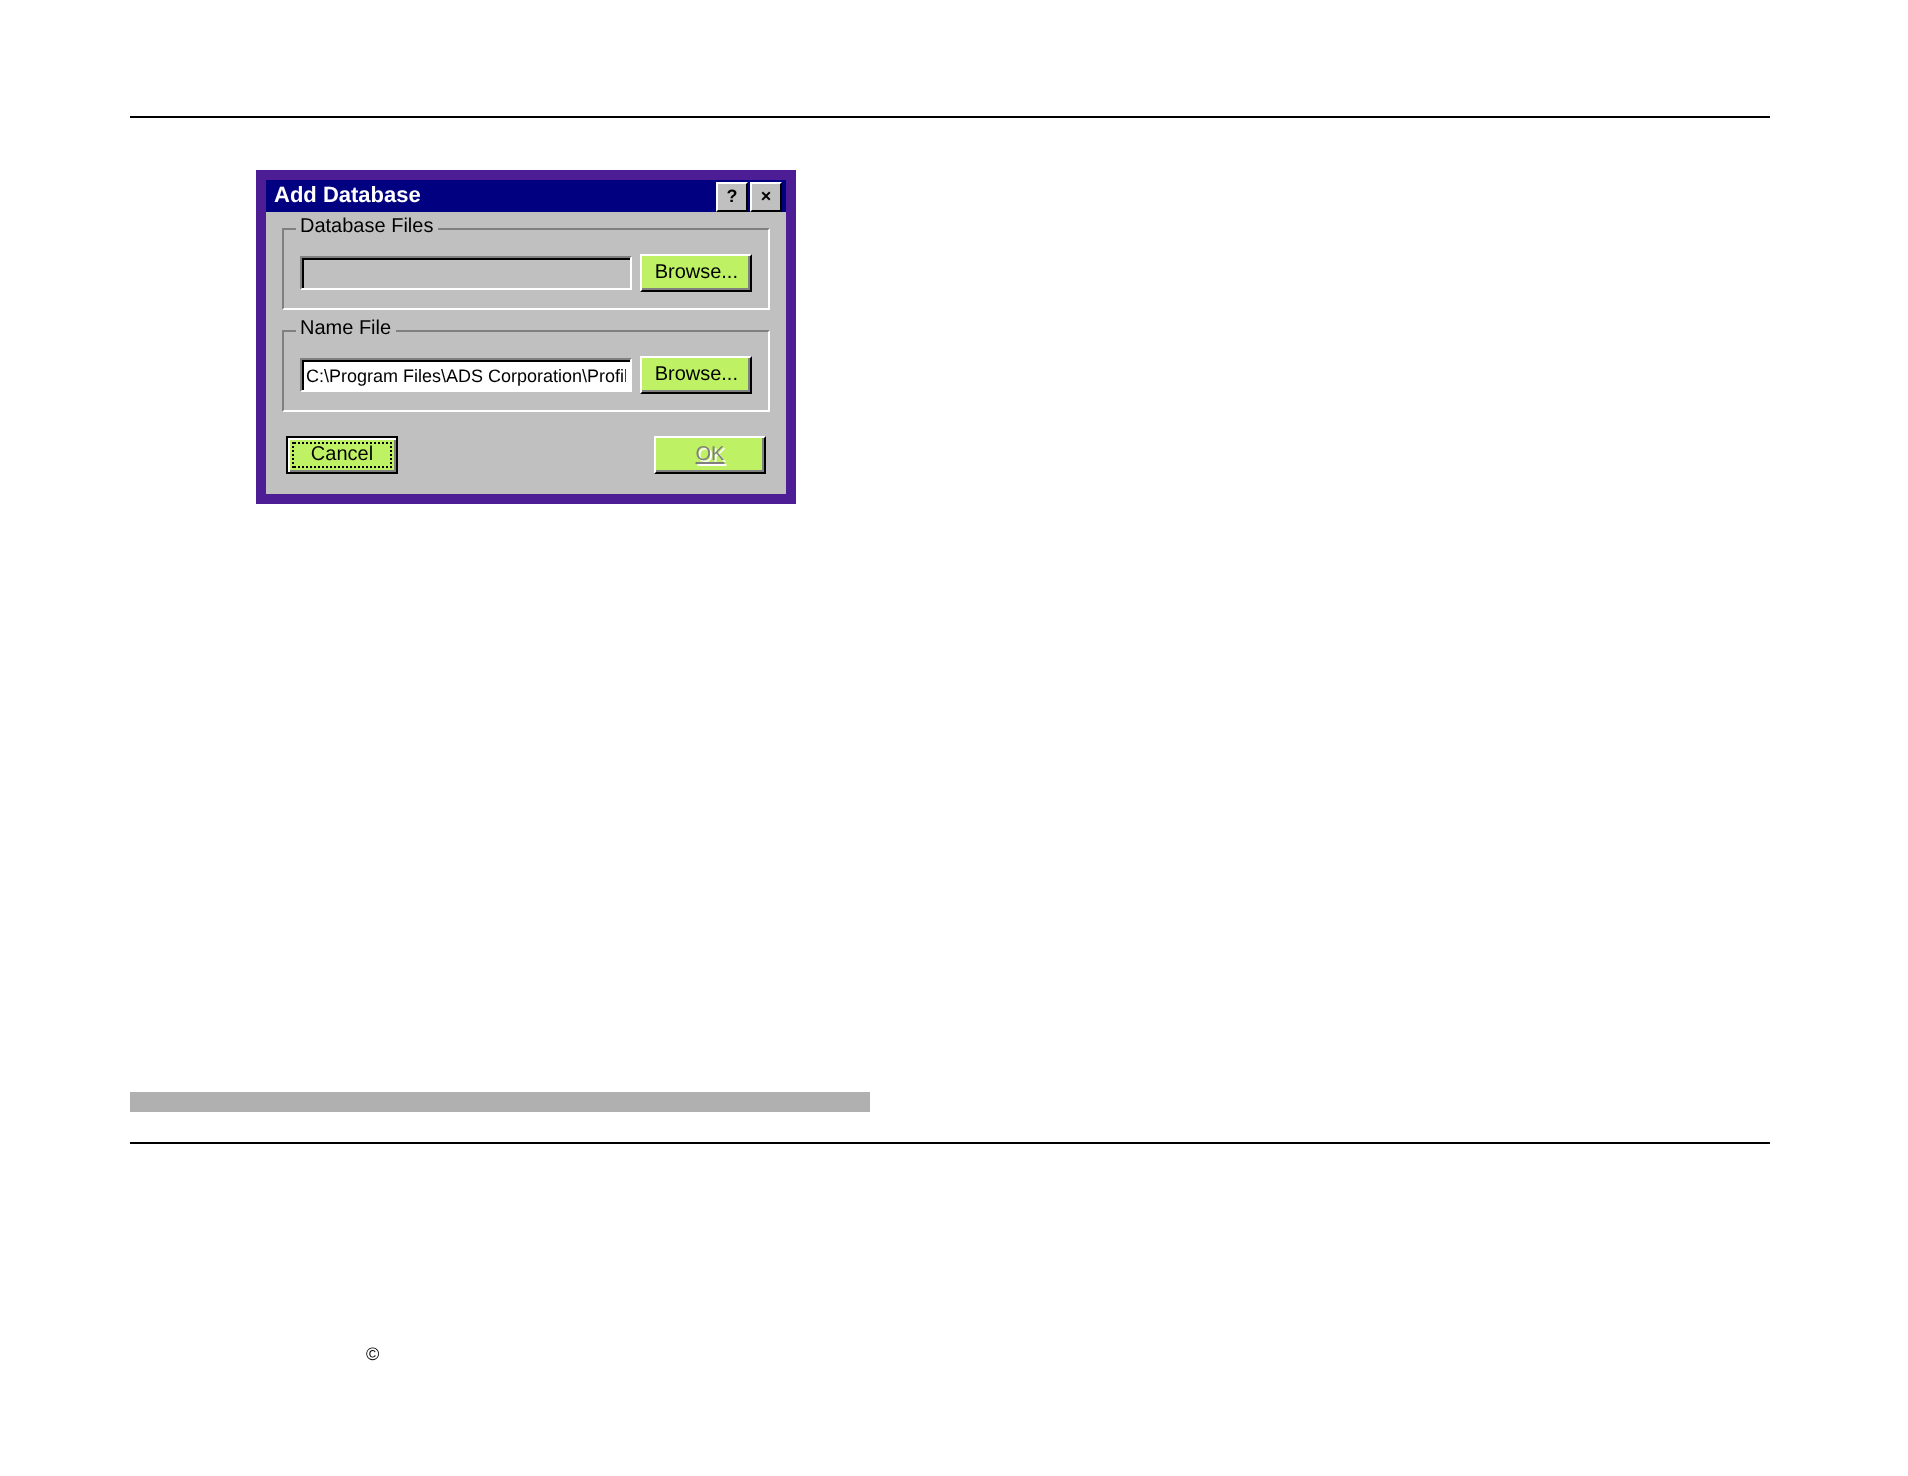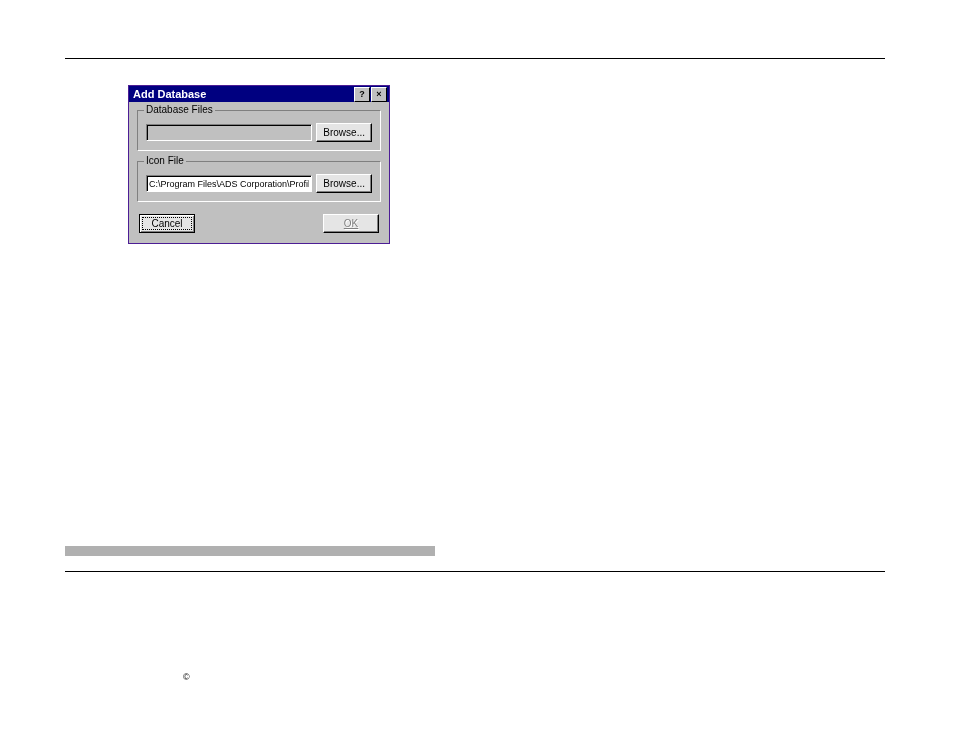--- a/index.html
+++ b/index.html
@@ -19,21 +19,21 @@
     width: 820px;
     height: 1px;
     background: #000;
   }
   .dialog {
     position: absolute;
     left: 128px;
     top: 85px;
     width: 260px;
     background: #c0c0c0;
-    border: 1px solid #4c1d95;
+    border: 5px solid #4c1d95;
   }
   .titlebar {
     background: #000080;
     color: #fff;
     height: 16px;
     display: flex;
     align-items: center;
     padding: 0 2px;
     font-weight: bold;
     font-size: 11px;
@@ -96,21 +96,21 @@
     box-shadow: inset 1px 1px 0 #000;
     font-size: 10px;
     padding: 0 2px;
     box-sizing: border-box;
   }
   .text-input.readonly {
     background: #c0c0c0;
   }
   .btn {
     height: 19px;
-    background: #e5e5e5;
+    background: #bef264;
     border-top: 1px solid #fff;
     border-left: 1px solid #fff;
     border-right: 1px solid #000;
     border-bottom: 1px solid #000;
     box-shadow: inset -1px -1px 0 #808080;
     font-size: 10px;
     padding: 0 6px;
     display: inline-flex;
     align-items: center;
     justify-content: center;
@@ -181,21 +181,21 @@
       <span class="legend">Database Files</span>
       <div class="row">
         <input class="text-input readonly" readonly="" value="" style="">
         <div class="btn">
             <span>Browse...</span>
           </div>
       </div>
     </div>
 
     <div class="fieldset">
-      <span class="legend">Icon File</span>
+      <span class="legend">Name File</span>
       <div class="row">
         <input class="text-input" style="font-size: 9px;" value="C:\Program Files\ADS Corporation\Profile\resdll.dll">
         <div class="btn">
             <span>Browse...</span>
           </div>
       </div>
     </div>
 
     <div class="button-row">
       <div class="btn focus" style="min-width:56px">

